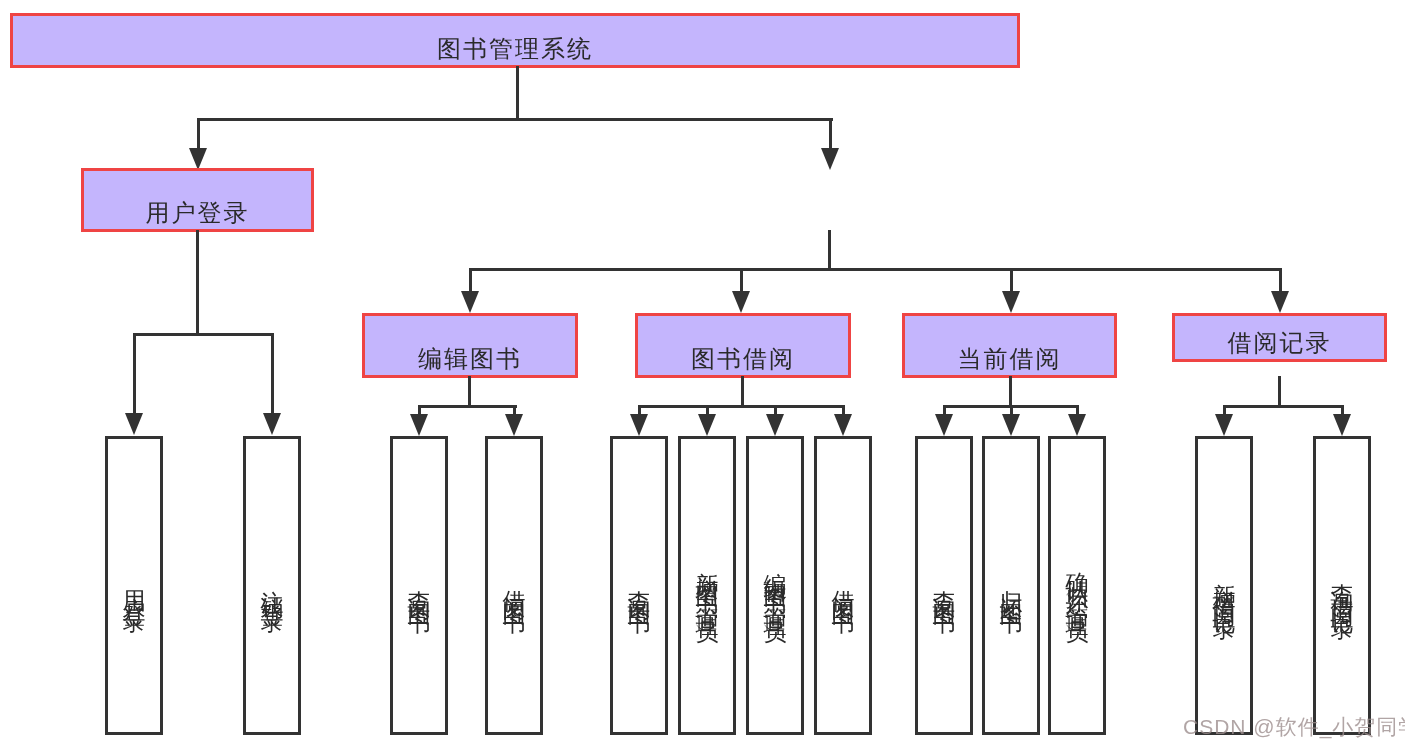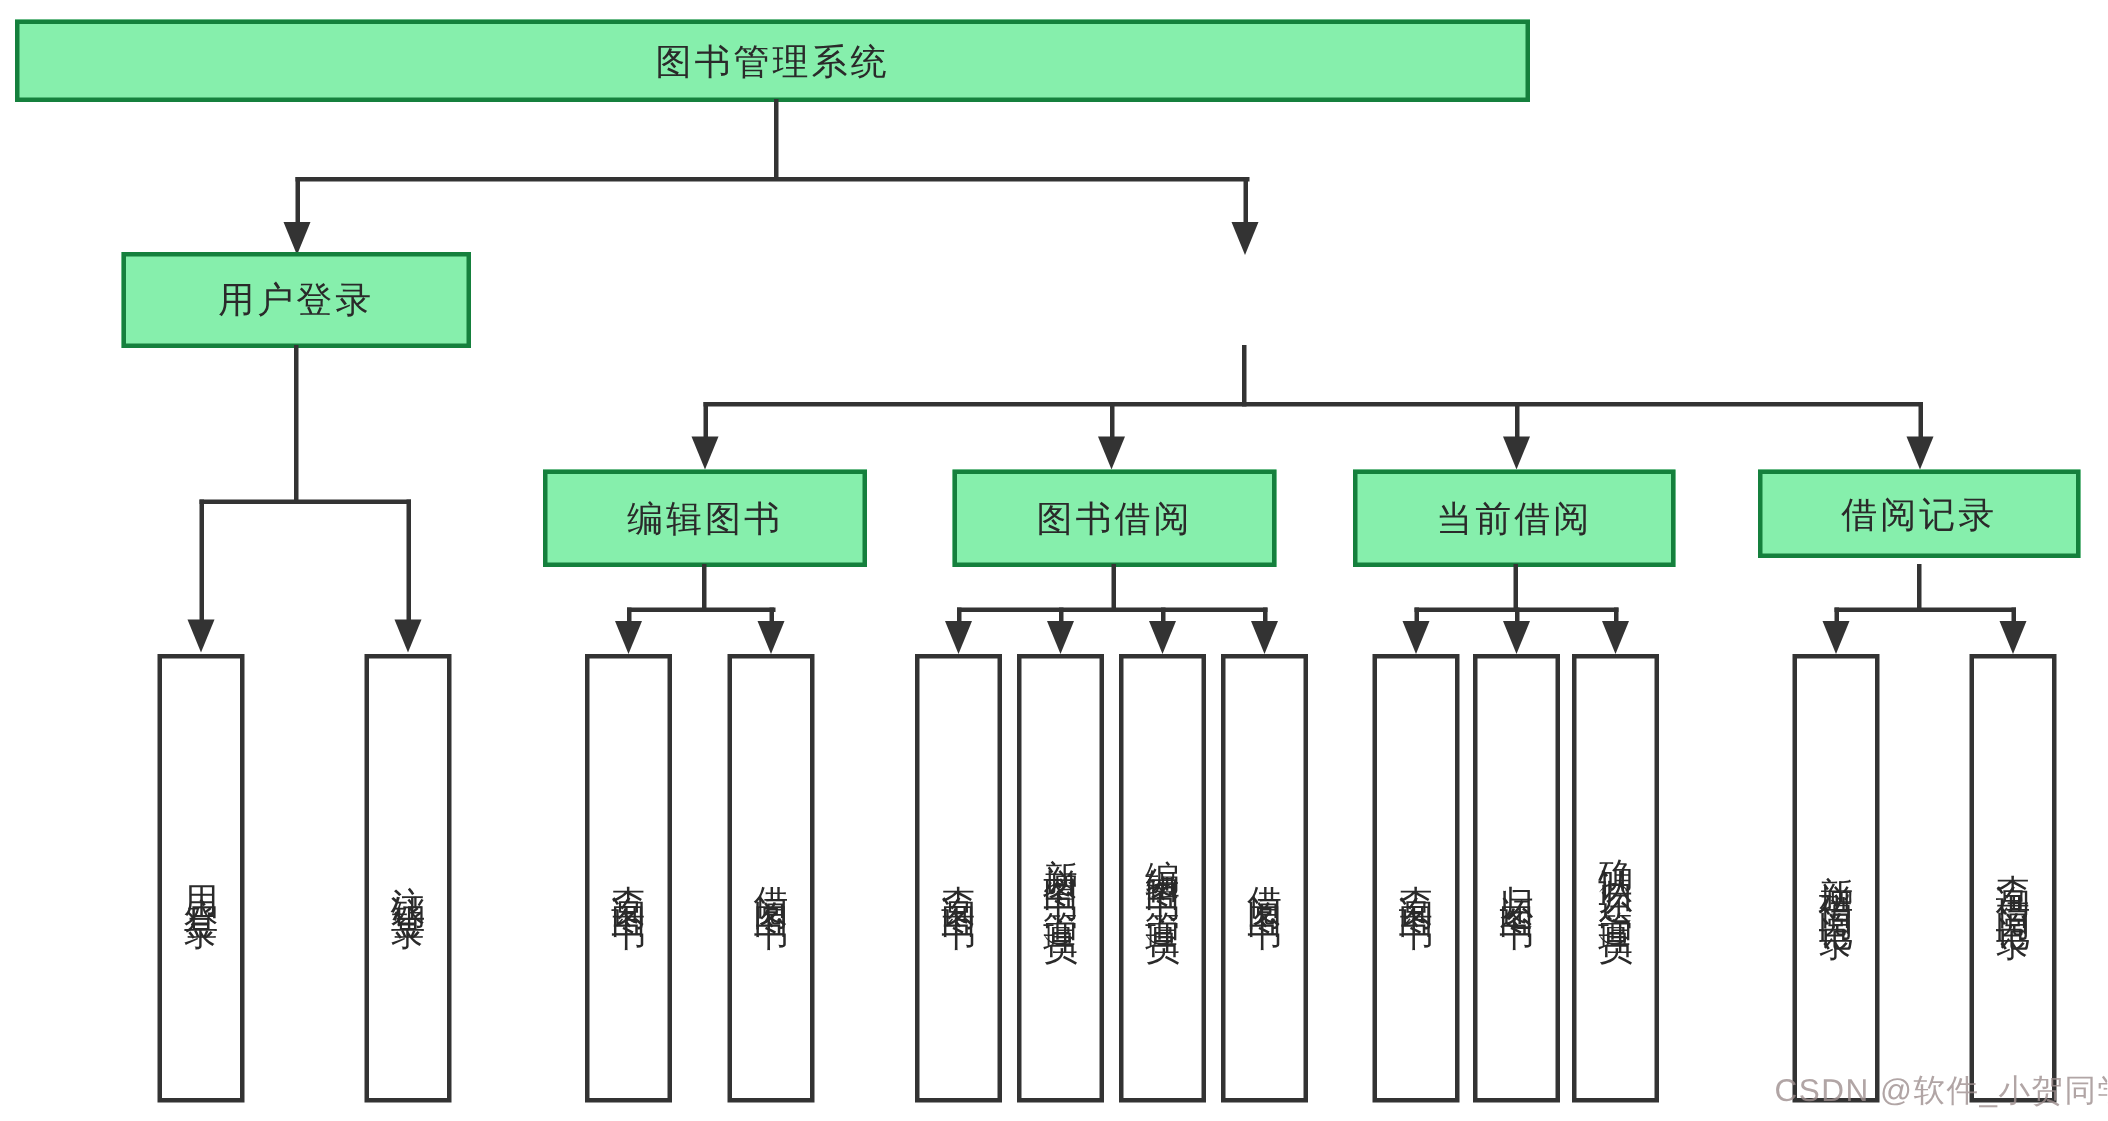--- a/index.html
+++ b/index.html
@@ -6,23 +6,23 @@
   #canvas{
     position:relative;
     width:1405px;height:747px;
     background:#ffffff;
     font-family:"Liberation Sans","DejaVu Sans",sans-serif;
     color:#2a2a2a;
     overflow:hidden;
   }
   .hbox{
     position:absolute;
-    border:3px solid #15803d;
-    background:#86efac;
-    display:flex;align-items:center;justify-content:center;
+    border:3px solid #ef4444;
+    background:#c4b5fd;
+    display:flex;align-items:flex-end;justify-content:center;
     box-sizing:border-box;
   }
   .hbox .hlabel{
     font-size:24px;
     letter-spacing:2px;
     color:#2a2a2a;
     white-space:nowrap;
   }
   .vbox{
     position:absolute;
@@ -98,21 +98,21 @@
 
   <div class="hbox" style="left:362px;top:313px;width:216px;height:65px;">
     <span class="hlabel">编辑图书</span>
   </div>
   <div class="hbox" style="left:635px;top:313px;width:216px;height:65px;">
     <span class="hlabel">图书借阅</span>
   </div>
   <div class="hbox" style="left:902px;top:313px;width:215px;height:65px;">
     <span class="hlabel">当前借阅</span>
   </div>
-  <div class="hbox" style="left:1172px;top:313px;width:215px;height:59px;">
+  <div class="hbox" style="left:1172px;top:313px;width:215px;height:49px;">
     <span class="hlabel">借阅记录</span>
   </div>
 
   <div class="line" style="left:468px;top:376px;width:3px;height:31px;"></div>
   <div class="line" style="left:418px;top:405px;width:99px;height:3px;"></div>
   <div class="line" style="left:418px;top:405px;width:3px;height:11px;"></div>
   <div class="arrow" style="left:410px;top:414px;"></div>
   <div class="line" style="left:513px;top:405px;width:3px;height:11px;"></div>
   <div class="arrow" style="left:505px;top:414px;"></div>
 

